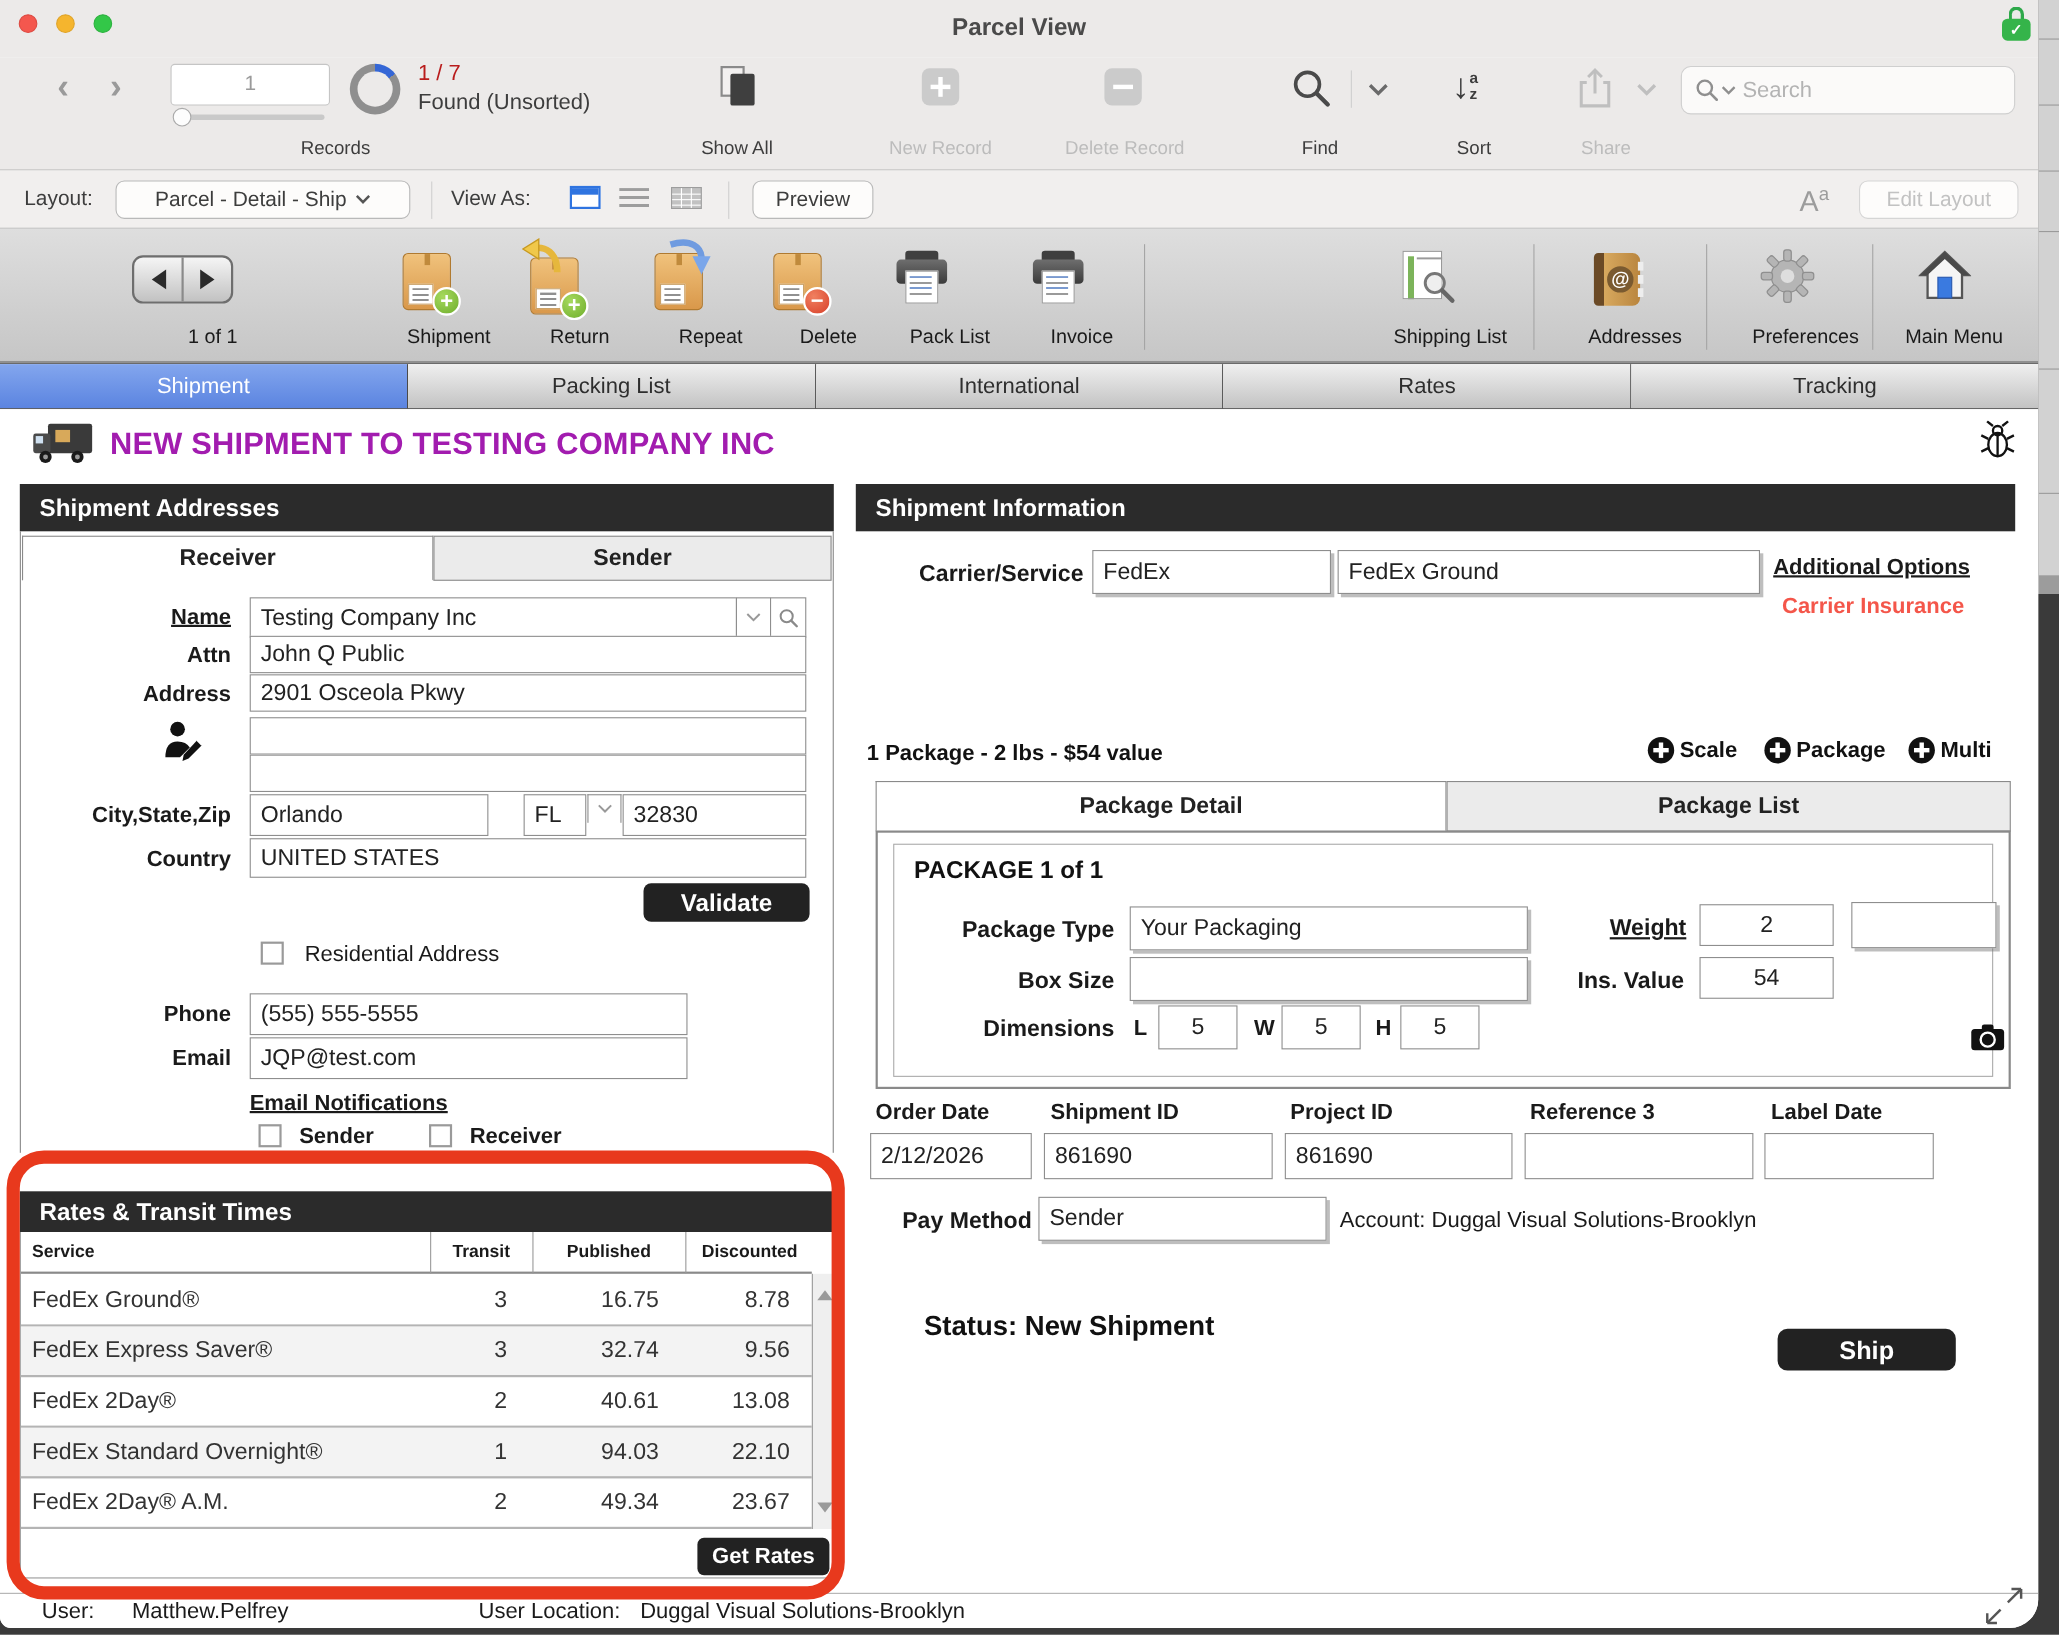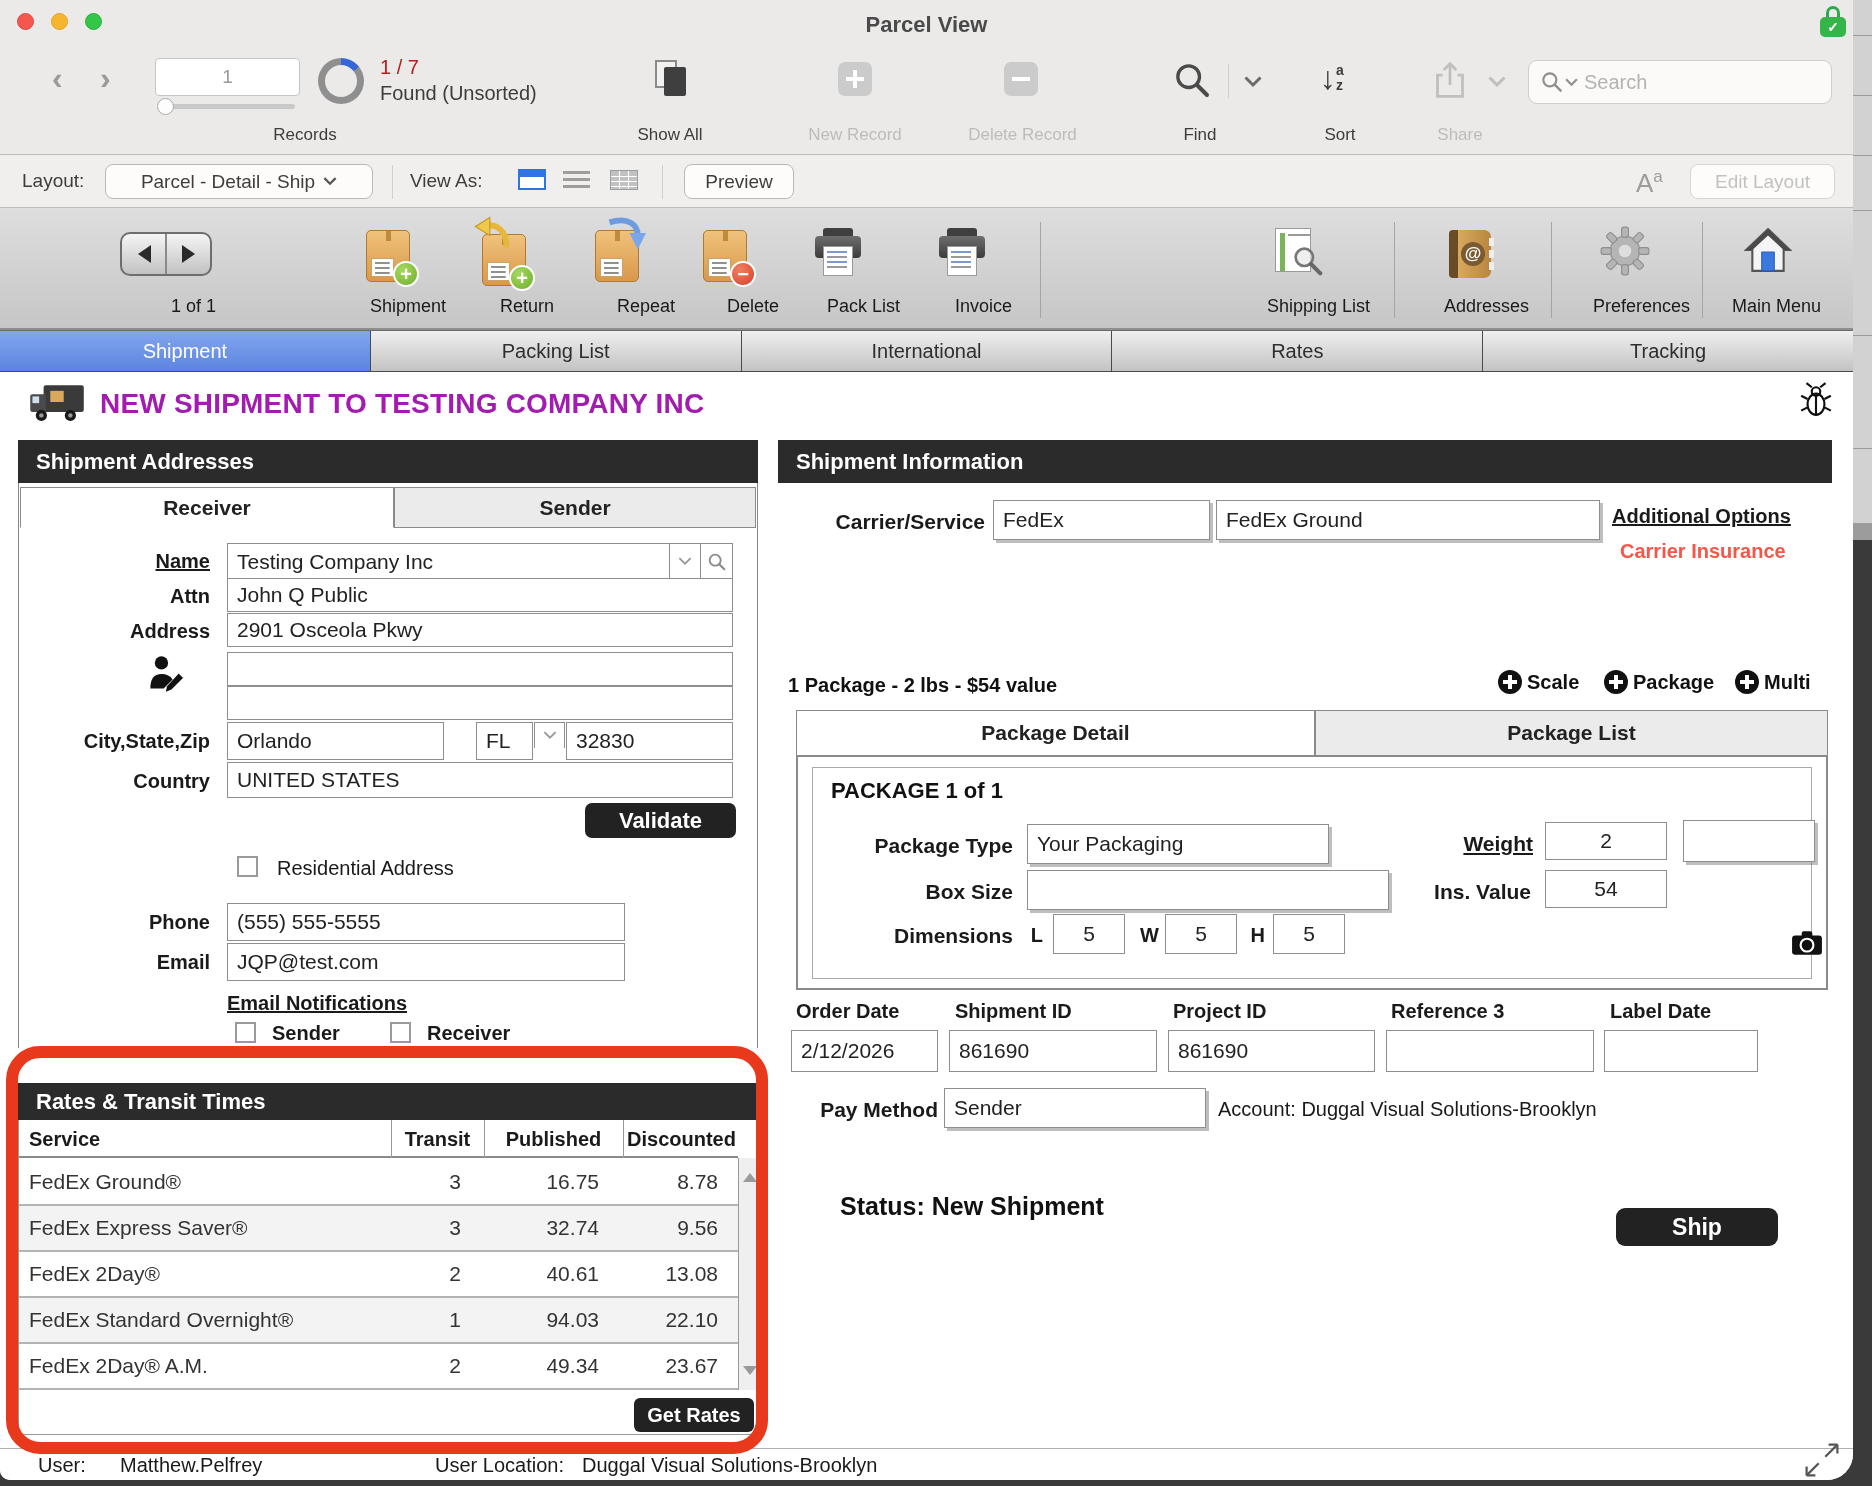--- a/index.html
+++ b/index.html
@@ -117,21 +117,21 @@
   .minibox { position:absolute; background:#fff; border:1px solid #8e8e8e; display:flex; align-items:center; justify-content:center; }
   .btn-black { position:absolute; background:#222; color:#fff; font-weight:bold; display:flex; align-items:center; justify-content:center; border-radius:7px; }
   .cb { position:absolute; width:21px; height:21px; background:#fff; border:2px solid #9a9a9a; }
   .cb-lab { position:absolute; font-size:20px; color:#1a1a1a; }
   .link-bold { position:absolute; font-weight:bold; font-size:20px; color:#1a1a1a; text-decoration:underline; }
   .chv-svg { width:14px; height:9px; }
 
   
   .rt-outer { position:absolute; left:18px; top:748px; width:740px; height:315px; border:1px solid #999; border-top:none; }
   .rt-col-div { position:absolute; top:0; width:1px; background:#999; }
-  .rt-hcell { position:absolute; top:0; height:38px; font-weight:bold; font-size:20px; color:#1a1a1a; display:flex; align-items:center; }
+  .rt-hcell { position:absolute; top:0; height:38px; font-weight:bold; font-size:16px; color:#1a1a1a; display:flex; align-items:center; }
   .rt-row { position:absolute; left:0; width:719px; height:46px; border-bottom:2px solid #b4b4b4; }
   .rt-row.alt { background:#f3f3f3; }
   .rt-svc { position:absolute; left:10px; top:10px; font-size:21px; color:#333; }
   .rt-num { position:absolute; top:10px; font-size:21px; color:#333; text-align:right; }
   .rt-scroll { position:absolute; left:719px; top:38px; width:21px; height:232px; background:#efefef; border-left:1px solid #999; }
   .arrow-up { position:absolute; left:4px; top:8px; width:0; height:0; border:7px solid transparent; border-bottom:9px solid #9a9a9a; }
   .arrow-dn { position:absolute; left:4px; bottom:8px; width:0; height:0; border:7px solid transparent; border-top:9px solid #9a9a9a; }
 
   .red-annotation { position:absolute; left:6px; top:1046px; width:762px; height:408px; border:12px solid #e8391d; border-radius:34px; z-index:50; pointer-events:none; }
 
@@ -601,21 +601,21 @@
       </div>
       <div class="subtab off" style="left:1315px; top:338px; width:513px; height:46px;">
         <span>Package List</span>
       </div>
 
       <div class="pkgbox-outer">
         <div class="pkgbox-inner">
           <div class="abs" style="left:18px; top:10px; font-weight:bold; font-size:22px; color:#111;">PACKAGE 1 of 1</div>
 
           <div class="flabel" style="left:30px; top:66px; width:170px; font-size:21px;">Package Type</div>
-          <div class="field shadowed" style="left:214px; top:56px; width:302px; height:40px;">
+          <div class="field shadowed" style="left:214px; top:56px; width:362px; height:40px;">
             <span>Your Packaging</span>
           </div>
 
           <div class="flabel" style="left:640px; top:64px; width:80px; text-decoration:underline; font-size:21px;">Weight</div>
           <div class="field" style="left:732px; top:54px; width:122px; height:38px; justify-content:center;">
             <span>2</span>
           </div>
           <div class="field shadowed" style="left:870px; top:52px; width:132px; height:42px;"></div>
 
           <div class="flabel" style="left:100px; top:112px; width:100px; font-size:21px;">Box Size</div>

